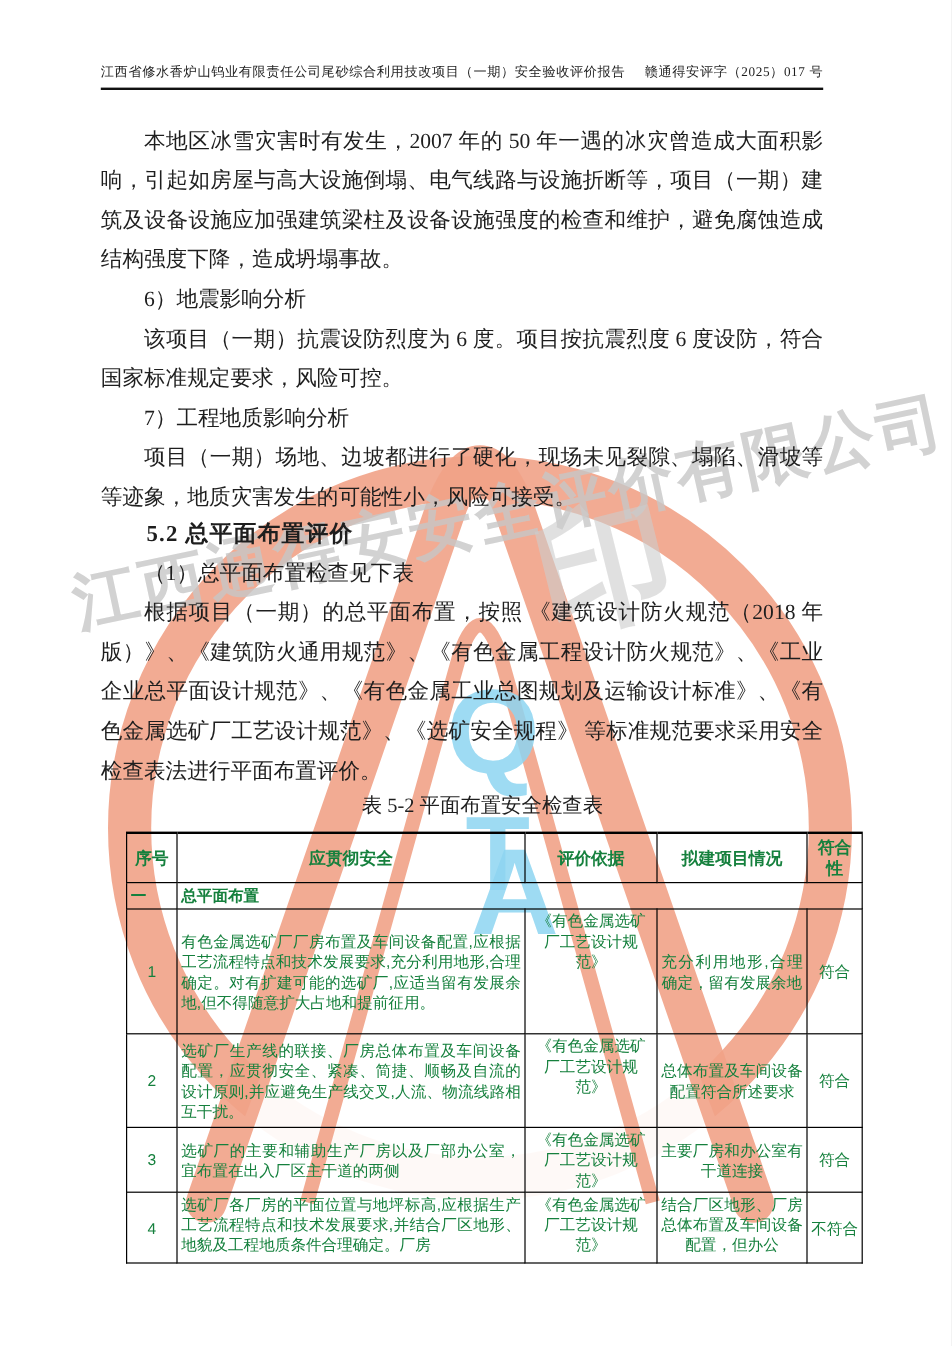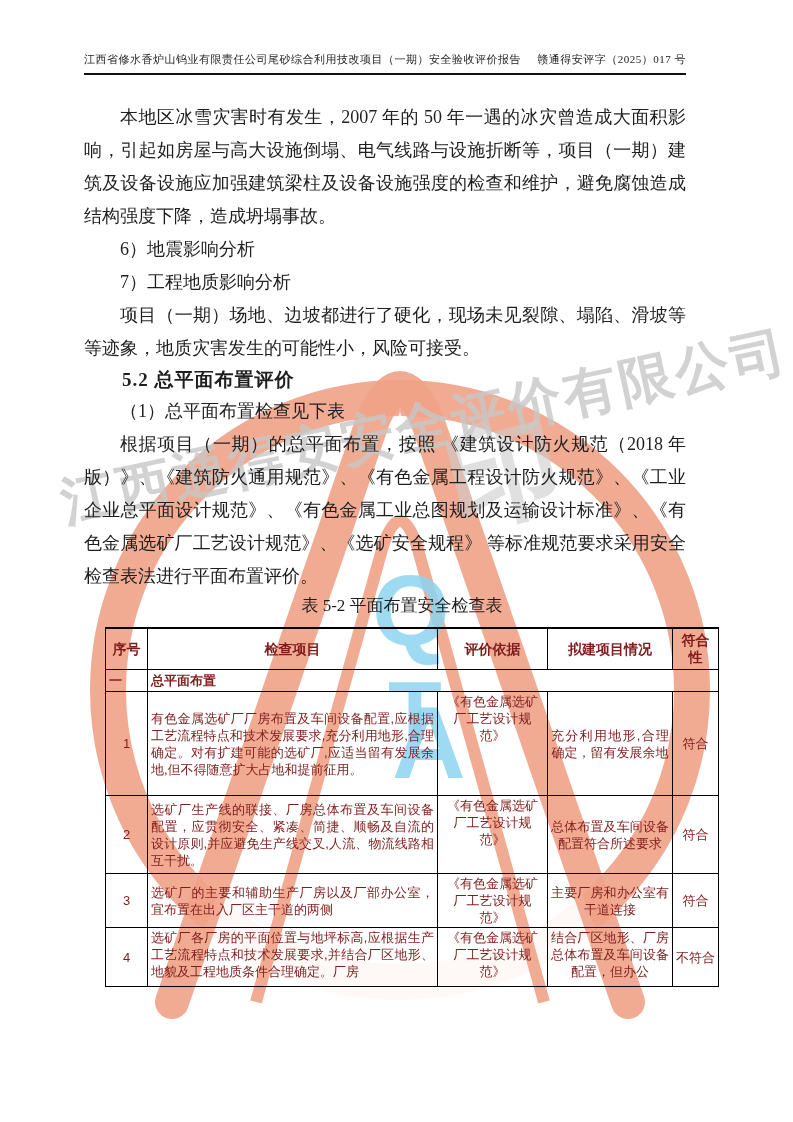--- a/index.html
+++ b/index.html
@@ -50,21 +50,21 @@
   }
   .tbl-caption{
     margin-top:2px;text-align:center;font-size:17px;line-height:26px;text-indent:0;
   }
   
   table.check{
     margin:8px 0 0 21px;
     border-collapse:collapse;table-layout:fixed;
     width:613px;
     font-family:"Liberation Sans","DejaVu Sans",sans-serif;
-    font-size:13px;line-height:17px;color:#7f1d1d;
+    font-size:13px;line-height:17px;color:#15803d;
   }
   table.check td,table.check th{
     border:1px solid #000;padding:1px 3px;vertical-align:middle;overflow:hidden;
   }
   table.check th{font-size:14px;padding:3px 2px;border-top:2px solid #000;}
   td.c-no{text-align:center;}
   td.c-item{text-align:justify;}
   td.c-basis{text-align:center;}
   td.c-status{text-align:justify;text-align-last:center;}
   td.c-conform{text-align:center;}
@@ -94,40 +94,41 @@
   <div class="content">
 
     <div class="running-header">
       <span>江西省修水香炉山钨业有限责任公司尾砂综合利用技改项目（一期）安全验收评价报告</span>
       <span>赣通得安评字（2025）017 号</span>
     </div>
 
     <div class="body-text">
       <p>本地区冰雪灾害时有发生，2007 年的 50 年一遇的冰灾曾造成大面积影响，引起如房屋与高大设施倒塌、电气线路与设施折断等，项目（一期）建筑及设备设施应加强建筑梁柱及设备设施强度的检查和维护，避免腐蚀造成结构强度下降，造成坍塌事故。</p>
       <p>6）地震影响分析</p>
+      <p>该项目（一期）抗震设防烈度为 6 度。项目按抗震烈度 6 度设防，符合国家标准规定要求，风险可控。</p>
       <p>7）工程地质影响分析</p>
       <p>项目（一期）场地、边坡都进行了硬化，现场未见裂隙、塌陷、滑坡等等迹象，地质灾害发生的可能性小，风险可接受。</p>
       <p class="sec-heading">5.2 总平面布置评价</p>
       <p>（1）总平面布置检查见下表</p>
       <p>根据项目（一期）的总平面布置，按照 《建筑设计防火规范（2018 年版）》、《建筑防火通用规范》、《有色金属工程设计防火规范》、《工业企业总平面设计规范》、《有色金属工业总图规划及运输设计标准》、《有色金属选矿厂工艺设计规范》、《选矿安全规程》 等标准规范要求采用安全检查表法进行平面布置评价。</p>
       <p class="tbl-caption">表 5-2 平面布置安全检查表</p>
     </div>
 
     <table class="check">
       <colgroup>
         <col style="width:42px">
           <col style="width:290px">
           <col style="width:110px">
         <col style="width:125px">
           <col style="width:46px">
       </colgroup>
       <tbody>
           <tr>
         <th>序号</th>
-        <th>检查项目</th>
+        <th>应贯彻安全</th>
         <th>评价依据</th>
         <th>拟建项目情况</th>
         <th>符合性</th>
       </tr>
       <tr class="section-row">
         <td class="c-no">一</td>
         <td colspan="4">总平面布置</td>
       </tr>
       <tr style="height:104px">
         <td class="c-no">1</td>

